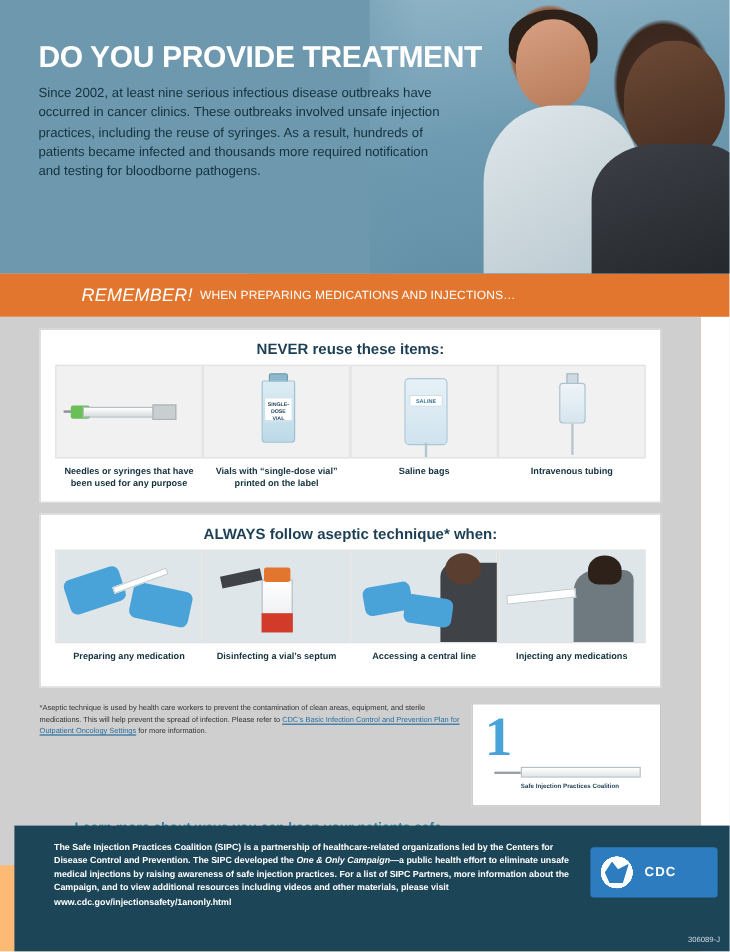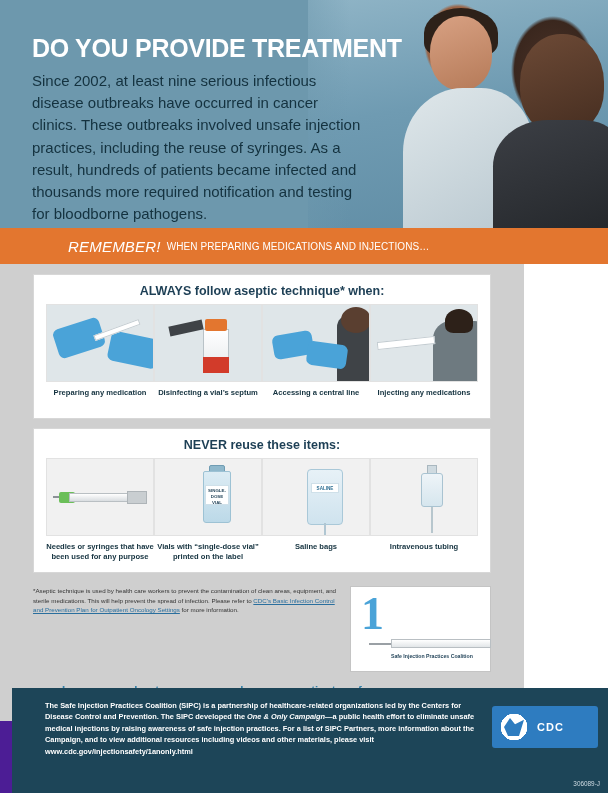--- a/index.html
+++ b/index.html
@@ -4,22 +4,22 @@
 <style>
   * { box-sizing: border-box; margin: 0; padding: 0; }
   html, body {
     width: 608px; height: 793px;
     font-family: "Liberation Sans", sans-serif;
     background: #ffffff;
     overflow: hidden;
   }
   .poster {
     position: relative;
-    width: 524px; height: 793px;
-    background: #4c1d95;
+    width: 584px; height: 793px;
+    background: #fdba74;
   }
 
   
   .hero {
     position: relative;
     width: 608px; height: 228px;
     background: #6d98ad;
     overflow: hidden;
   }
   .hero-photo {
@@ -78,21 +78,21 @@
   .hero-sub {
     color: #1d3f55;
     font-size: 11.5px;
     font-weight: bold;
     letter-spacing: -0.1px;
     margin-top: 22px;
     text-transform: uppercase;
   }
   .hero-body {
     color: #14323f;
-    font-size: 15px;
+    font-size: 11px;
     line-height: 1.48;
     margin-top: 8px;
     width: 335px;
   }
 
   
   .remember-bar {
     width: 608px; height: 36px;
     background: #e3762f;
     display: flex; align-items: center;
@@ -310,69 +310,20 @@
   </div>
 
   <div class="remember-bar">
     <span class="remember-strong">REMEMBER!</span>
     <span class="remember-rest">WHEN PREPARING MEDICATIONS AND INJECTIONS…</span>
   </div>
 
   <div class="body-wrap">
 
     <div class="panel">
-      <div class="panel-title">ALWAYS follow aseptic technique* when:</div>
-      <div class="cards">
-
-        <div class="card">
-          <div class="card-img">
-            <div class="teal-bg"></div>
-            <div class="glove" style="left:8px;top:18px;width:48px;height:30px;transform:rotate(-18deg);"></div>
-            <div class="glove" style="left:62px;top:30px;width:50px;height:30px;transform:rotate(12deg);"></div>
-            <div style="position:absolute;left:46px;top:22px;width:48px;height:6px;background:#ffffff;border:1px solid #c3ccd1;transform:rotate(-20deg);"></div>
-          </div>
-          <div class="card-cap">Preparing any medication</div>
-        </div>
-
-        <div class="card">
-          <div class="card-img">
-            <div class="teal-bg"></div>
-            <div style="position:absolute;left:48px;top:24px;width:26px;height:44px;background:linear-gradient(180deg,#ffffff,#e6eaec);border:1px solid #b9c2c7;"></div>
-            <div style="position:absolute;left:48px;top:52px;width:26px;height:16px;background:#d23b2a;"></div>
-            <div style="position:absolute;left:50px;top:14px;width:22px;height:12px;background:#e3762f;border-radius:2px;"></div>
-            <div style="position:absolute;left:14px;top:18px;width:34px;height:10px;background:#3f4347;transform:rotate(-12deg);"></div>
-          </div>
-          <div class="card-cap">Disinfecting a vial’s septum</div>
-        </div>
-
-        <div class="card">
-          <div class="card-img">
-            <div class="teal-bg"></div>
-            <div class="arm-dark" style="left:74px;top:10px;width:48px;height:66px;border-radius:12px 0 0 0;"></div>
-            <div style="position:absolute;left:78px;top:2px;width:30px;height:26px;background:#5a3f30;border-radius:50%;"></div>
-            <div class="glove" style="left:10px;top:28px;width:40px;height:24px;transform:rotate(-10deg);"></div>
-            <div class="glove" style="left:44px;top:38px;width:40px;height:24px;transform:rotate(8deg);"></div>
-          </div>
-          <div class="card-cap">Accessing a central line</div>
-        </div>
-
-        <div class="card">
-          <div class="card-img">
-            <div class="teal-bg"></div>
-            <div style="position:absolute;left:62px;top:16px;width:50px;height:62px;background:#6e7a80;border-radius:18px 8px 0 0;"></div>
-            <div style="position:absolute;left:74px;top:4px;width:28px;height:24px;background:#2d2119;border-radius:50% 50% 30% 30%;"></div>
-            <div style="position:absolute;left:6px;top:34px;width:58px;height:8px;background:#ffffff;border:1px solid #c3ccd1;transform:rotate(-6deg);"></div>
-          </div>
-          <div class="card-cap">Injecting any medications</div>
-        </div>
-
-      </div>
-    </div>
-
-    <div class="panel">
       <div class="panel-title">NEVER reuse these items:</div>
       <div class="cards">
 
         <div class="card">
           <div class="card-img">
             <div class="syringe-needle"></div>
             <div class="green-cap"></div>
             <div class="syringe-body"></div>
             <div class="syringe-plunger"></div>
           </div>
@@ -401,20 +352,69 @@
           <div class="card-cap">Saline bags</div>
         </div>
 
         <div class="card">
           <div class="card-img">
             <div class="iv-spike"></div>
             <div class="iv-cham"></div>
             <div class="iv-line"></div>
           </div>
           <div class="card-cap">Intravenous tubing</div>
+        </div>
+
+      </div>
+    </div>
+
+    <div class="panel">
+      <div class="panel-title">ALWAYS follow aseptic technique* when:</div>
+      <div class="cards">
+
+        <div class="card">
+          <div class="card-img">
+            <div class="teal-bg"></div>
+            <div class="glove" style="left:8px;top:18px;width:48px;height:30px;transform:rotate(-18deg);"></div>
+            <div class="glove" style="left:62px;top:30px;width:50px;height:30px;transform:rotate(12deg);"></div>
+            <div style="position:absolute;left:46px;top:22px;width:48px;height:6px;background:#ffffff;border:1px solid #c3ccd1;transform:rotate(-20deg);"></div>
+          </div>
+          <div class="card-cap">Preparing any medication</div>
+        </div>
+
+        <div class="card">
+          <div class="card-img">
+            <div class="teal-bg"></div>
+            <div style="position:absolute;left:48px;top:24px;width:26px;height:44px;background:linear-gradient(180deg,#ffffff,#e6eaec);border:1px solid #b9c2c7;"></div>
+            <div style="position:absolute;left:48px;top:52px;width:26px;height:16px;background:#d23b2a;"></div>
+            <div style="position:absolute;left:50px;top:14px;width:22px;height:12px;background:#e3762f;border-radius:2px;"></div>
+            <div style="position:absolute;left:14px;top:18px;width:34px;height:10px;background:#3f4347;transform:rotate(-12deg);"></div>
+          </div>
+          <div class="card-cap">Disinfecting a vial’s septum</div>
+        </div>
+
+        <div class="card">
+          <div class="card-img">
+            <div class="teal-bg"></div>
+            <div class="arm-dark" style="left:74px;top:10px;width:48px;height:66px;border-radius:12px 0 0 0;"></div>
+            <div style="position:absolute;left:78px;top:2px;width:30px;height:26px;background:#5a3f30;border-radius:50%;"></div>
+            <div class="glove" style="left:10px;top:28px;width:40px;height:24px;transform:rotate(-10deg);"></div>
+            <div class="glove" style="left:44px;top:38px;width:40px;height:24px;transform:rotate(8deg);"></div>
+          </div>
+          <div class="card-cap">Accessing a central line</div>
+        </div>
+
+        <div class="card">
+          <div class="card-img">
+            <div class="teal-bg"></div>
+            <div style="position:absolute;left:62px;top:16px;width:50px;height:62px;background:#6e7a80;border-radius:18px 8px 0 0;"></div>
+            <div style="position:absolute;left:74px;top:4px;width:28px;height:24px;background:#2d2119;border-radius:50% 50% 30% 30%;"></div>
+            <div style="position:absolute;left:6px;top:34px;width:58px;height:8px;background:#ffffff;border:1px solid #c3ccd1;transform:rotate(-6deg);"></div>
+          </div>
+          <div class="card-cap">Injecting any medications</div>
         </div>
 
       </div>
     </div>
 
     <div class="foot-row">
       <div class="footnote">
         <span>*Aseptic technique is used by health care workers to prevent the contamination of clean areas, equipment, and sterile medications. This will help prevent the spread of infection. Please refer to </span><a href="#">CDC’s Basic Infection Control and Prevention Plan for Outpatient Oncology Settings</a><span> for more information.</span>
       </div>
       <div class="sipc-box">

